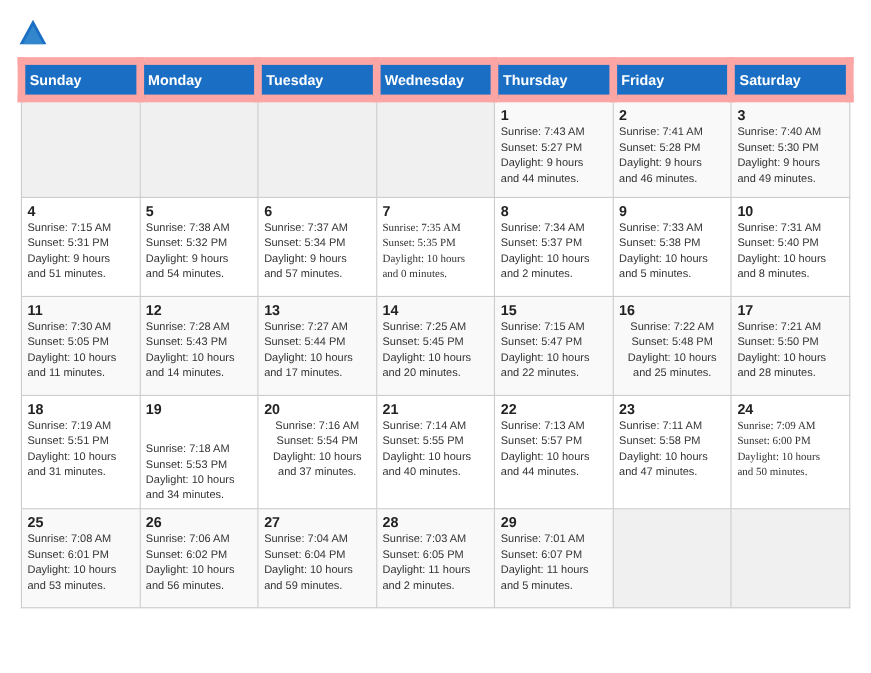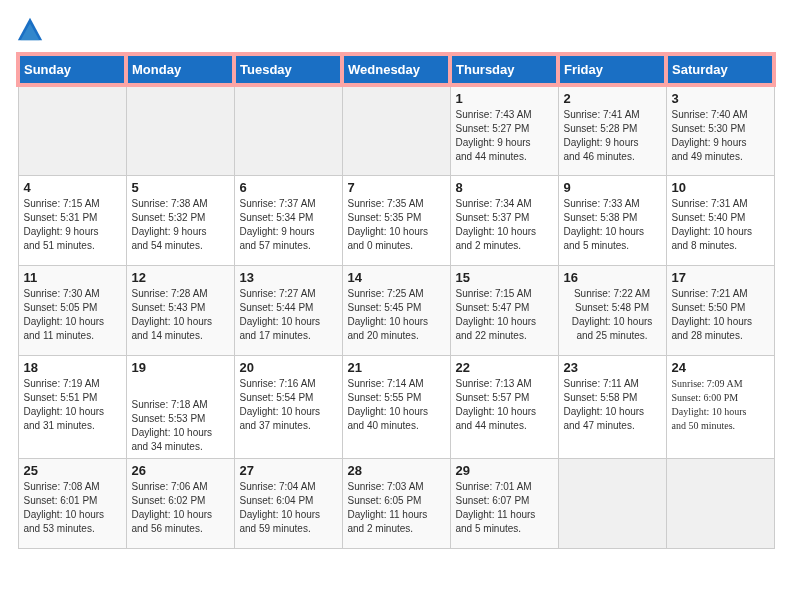--- a/index.html
+++ b/index.html
@@ -53,21 +53,21 @@
       border-collapse: collapse;
       table-layout: fixed;
     }
     thead tr th {
       background-color: #1a6fc4;
       color: #fff;
       font-size: 13px;
       font-weight: bold;
       padding: 6px 4px;
       text-align: left;
-      border: 4px solid #fca5a5;
+      border: 7px solid #fca5a5;
     }
     tbody tr td {
       border: 1px solid #ccc;
       vertical-align: top;
       padding: 4px 5px;
       font-size: 10.5px;
       color: #222;
       height: 90px;
     }
     tbody tr:nth-child(odd) td {
@@ -167,21 +167,21 @@
         </td>
         <td>
           <span class="day-number">6</span>
           <div class="day-info" style="white-space: pre-line;">Sunrise: 7:37 AM
 Sunset: 5:34 PM
 Daylight: 9 hours
 and 57 minutes.</div>
         </td>
         <td>
           <span class="day-number">7</span>
-          <div class="day-info" style="white-space: pre-line;">Sunrise: 7:35 AM
+          <div class="day-info" style="white-space: pre-line; font-family: Liberation Serif, serif;">Sunrise: 7:35 AM
 Sunset: 5:35 PM
 Daylight: 10 hours
 and 0 minutes.</div>
         </td>
         <td>
           <span class="day-number">8</span>
           <div class="day-info" style="white-space: pre-line;">Sunrise: 7:34 AM
 Sunset: 5:37 PM
 Daylight: 10 hours
 and 2 minutes.</div>
@@ -262,21 +262,21 @@
         </td>
         <td>
           <span class="day-number">19</span>
           <div class="day-info" style="white-space: pre-line; margin-top: 23px;">Sunrise: 7:18 AM
 Sunset: 5:53 PM
 Daylight: 10 hours
 and 34 minutes.</div>
         </td>
         <td>
           <span class="day-number">20</span>
-          <div class="day-info" style="white-space: pre-line;">Sunrise: 7:16 AM
+          <div class="day-info" style="white-space: pre-line; text-align: center;">Sunrise: 7:16 AM
 Sunset: 5:54 PM
 Daylight: 10 hours
 and 37 minutes.</div>
         </td>
         <td>
           <span class="day-number">21</span>
           <div class="day-info" style="white-space: pre-line;">Sunrise: 7:14 AM
 Sunset: 5:55 PM
 Daylight: 10 hours
 and 40 minutes.</div>

